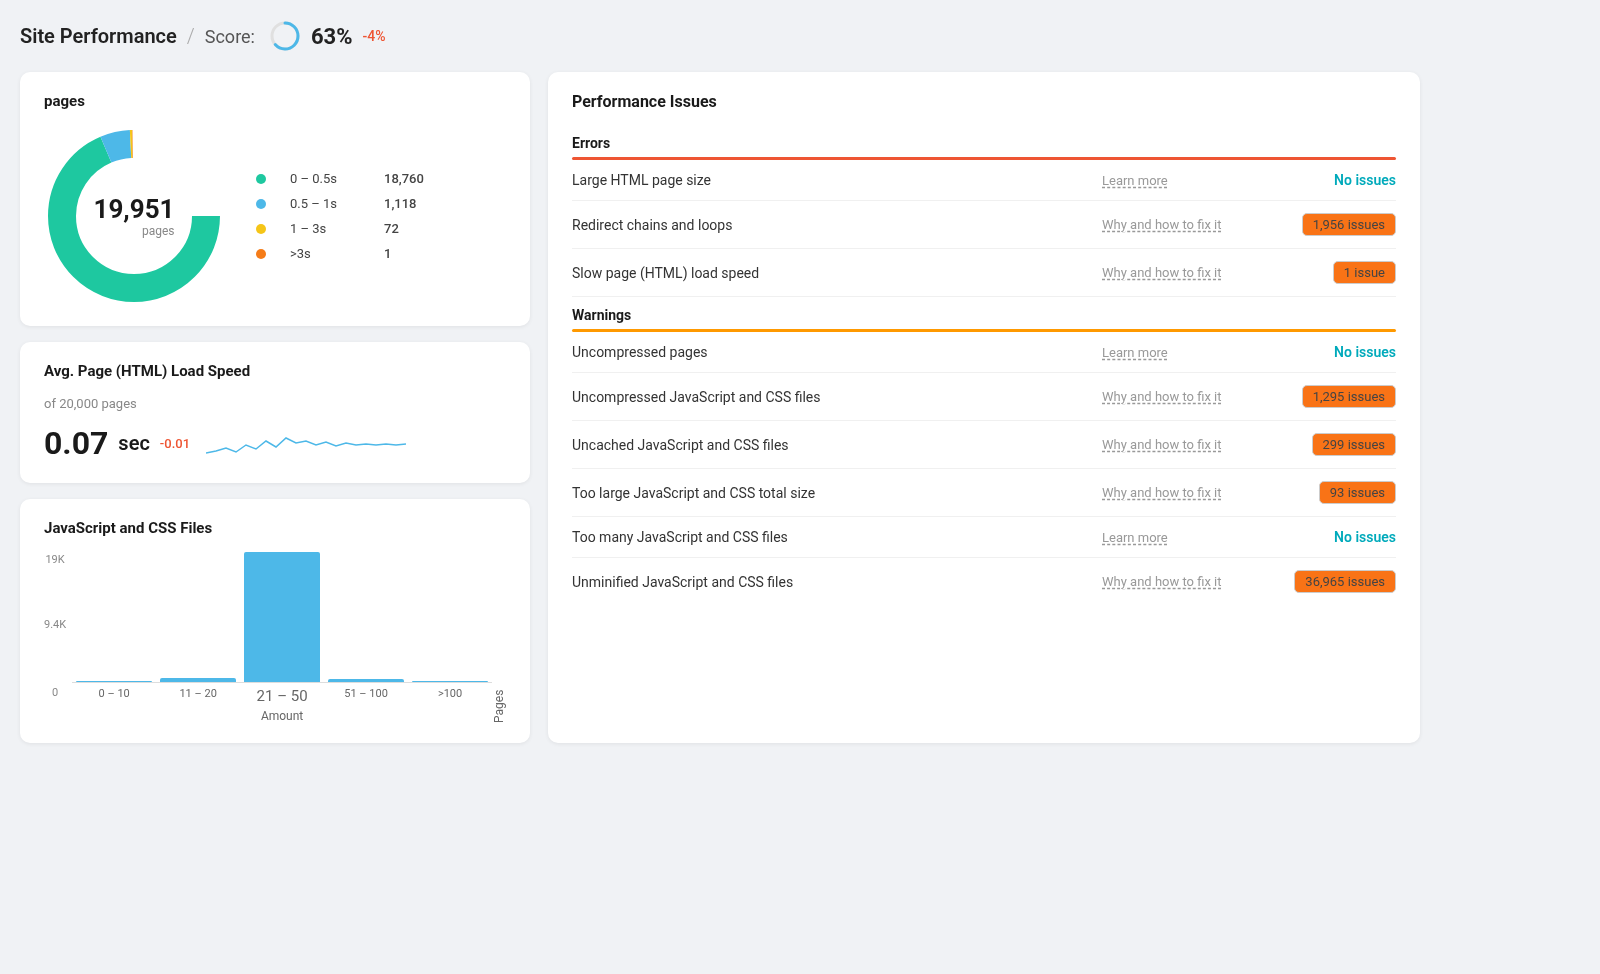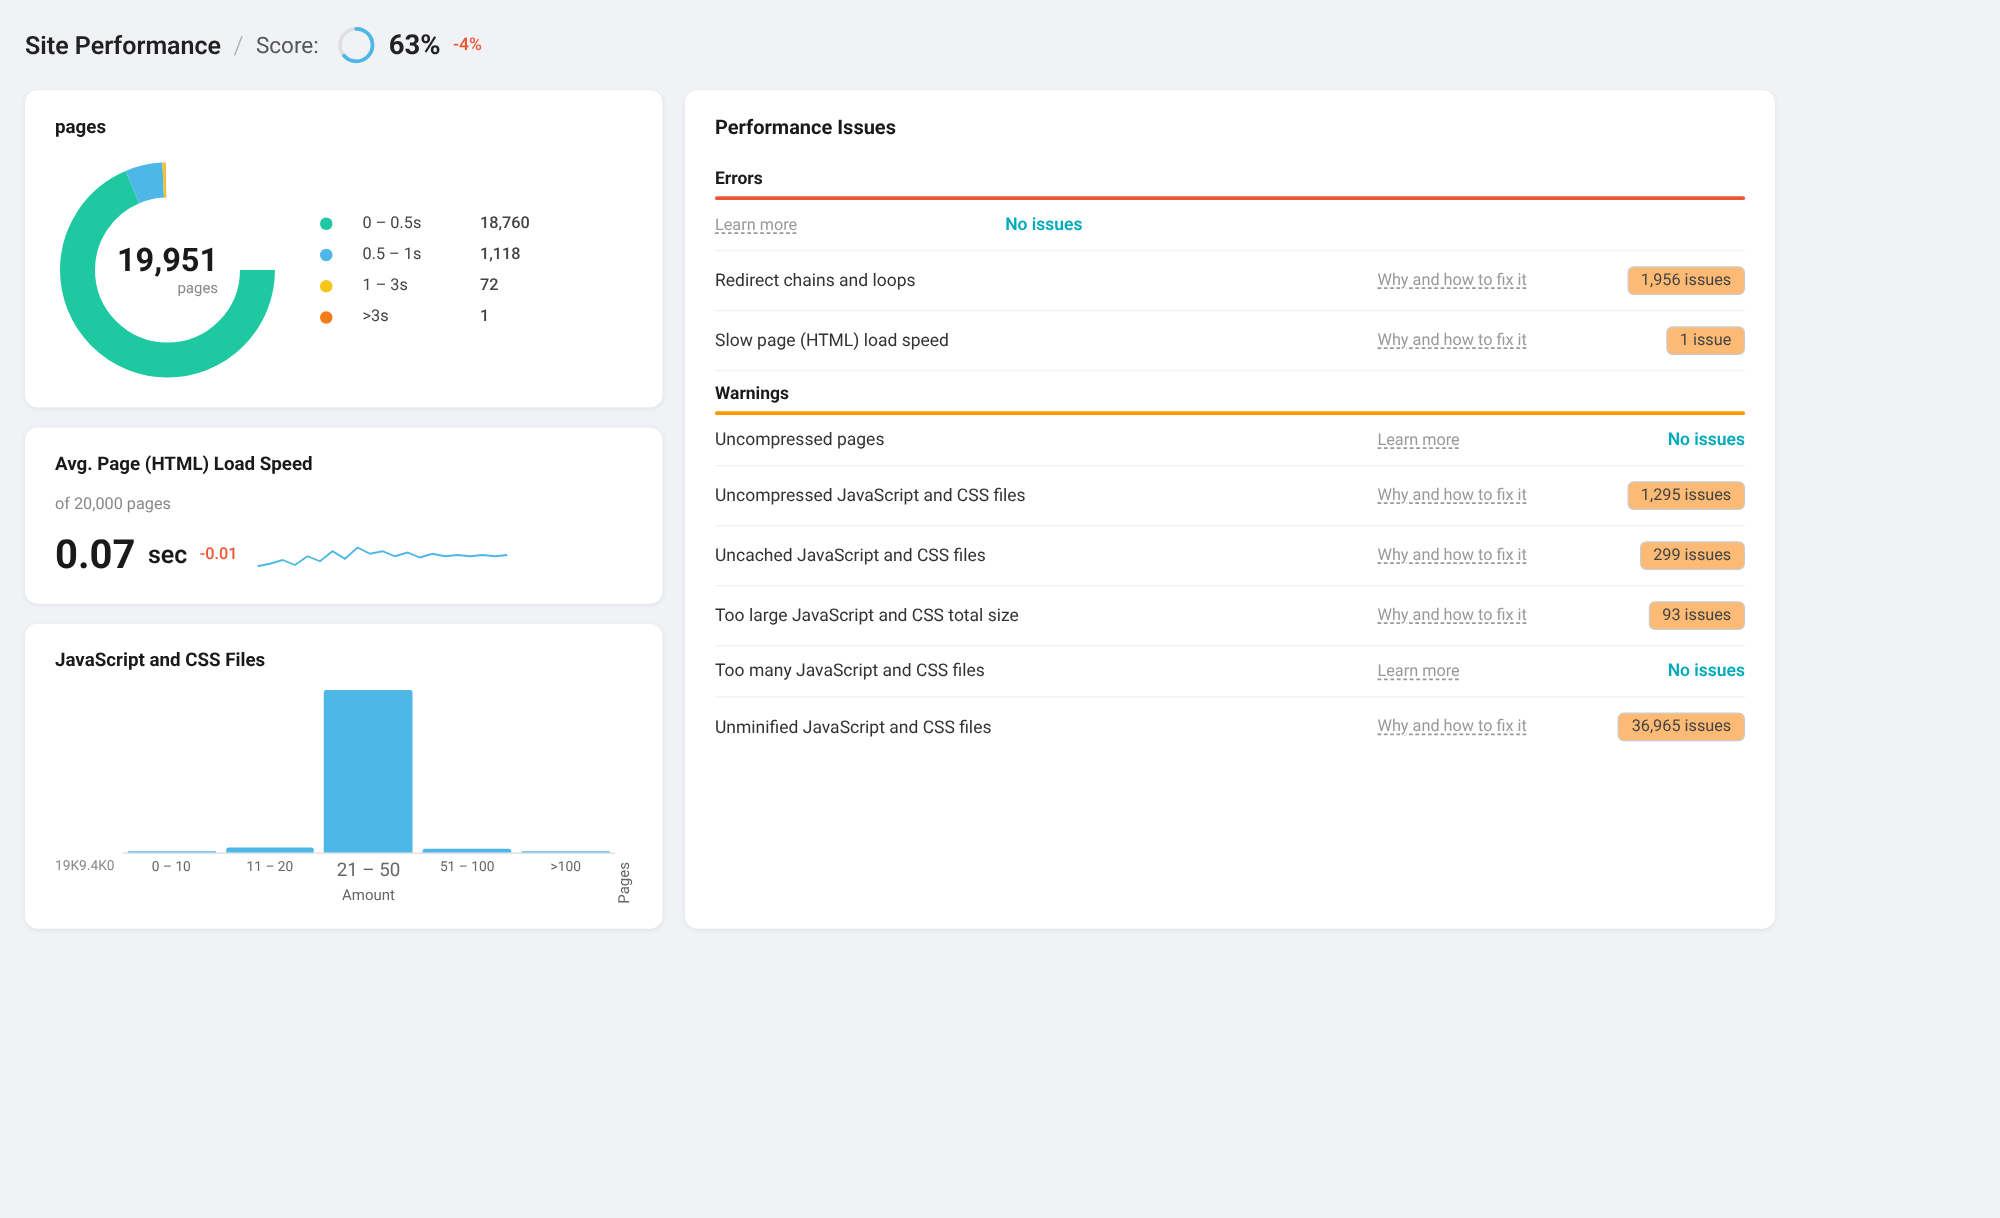--- a/index.html
+++ b/index.html
@@ -201,21 +201,21 @@
       font-weight: 600;
       font-size: 14px;
     }
     .badge-issues {
       display: inline-block;
       border: 1px solid #ccc;
       border-radius: 5px;
       padding: 3px 10px;
       font-size: 13px;
       color: #444;
-      background: #fdba74;
+      background: #f97316;
     }
   </style>
 </head>
 <body>
 
 <div class="page-header">
   <span>Site Performance</span>
   <span style="color:#aaa;font-weight:300;">/</span>
   <span style="font-weight:400;color:#555;font-size:18px;">Score:</span>
 
@@ -289,21 +289,21 @@
         <svg viewBox="0 0 200 40" width="200" height="40" style="margin-left:6px;">
           <polyline points="0,30 10,28 20,25 30,29 40,22 50,26 60,18 70,24 80,15 90,20 100,18 110,22 120,19 130,23 140,20 150,22 160,21 170,22 180,21 190,22 200,21" fill="none" stroke="#4db8e8" stroke-width="1.5"></polyline>
         </svg>
       </div>
     </div>
 
     <div class="card">
       <div class="card-title">JavaScript and CSS Files</div>
       <div style="display:flex;gap:0;">
 
-        <div style="display:flex;flex-direction:row;justify-content:space-between;align-items:flex-end;padding-right:6px;padding-bottom:24px;">
+        <div style="display:flex;flex-direction:column;justify-content:space-between;align-items:center;padding-right:6px;padding-bottom:24px;">
           <span style="font-size:11px;color:#888;">19K</span>
           <span style="font-size:11px;color:#888;">9.4K</span>
           <span style="font-size:11px;color:#888;padding-top:4px;">0</span>
         </div>
         <div style="flex:1;">
           <div style="position:relative;height:130px;border-bottom:1px solid #ddd;display:flex;align-items:flex-end;gap:8px;padding:0 4px;">
 
           <div style="flex: 1 1 0%; height: 1px; background: rgb(77, 184, 232); border-radius: 2px 2px 0px 0px; min-width: 30px;"></div>
               <div style="flex: 1 1 0%; height: 4px; background: rgb(77, 184, 232); border-radius: 2px 2px 0px 0px; min-width: 30px;"></div>
               <div style="flex: 1 1 0%; height: 130px; background: rgb(77, 184, 232); border-radius: 2px 2px 0px 0px; min-width: 30px;"></div>
@@ -324,20 +324,21 @@
     </div>
 
   </div>
 
   <div class="right-col">
     <div class="panel-title">Performance Issues</div>
     <div id="issues-container">
         <div class="section-label">Errors</div>
         <div class="section-divider-red"></div>
         <div class="issue-row">
+          <span class="issue-name">Large HTML page size</span>
           <span class="issue-link">Learn more</span>
           <span class="issue-badge"><span class="badge-no-issues">No issues</span></span>
         </div>
         <div class="issue-row">
           <span class="issue-name">Redirect chains and loops</span>
           <span class="issue-link">Why and how to fix it</span>
           <span class="issue-badge"><span class="badge-issues">1,956 issues</span></span>
         </div>
         <div class="issue-row">
           <span class="issue-name">Slow page (HTML) load speed</span>

